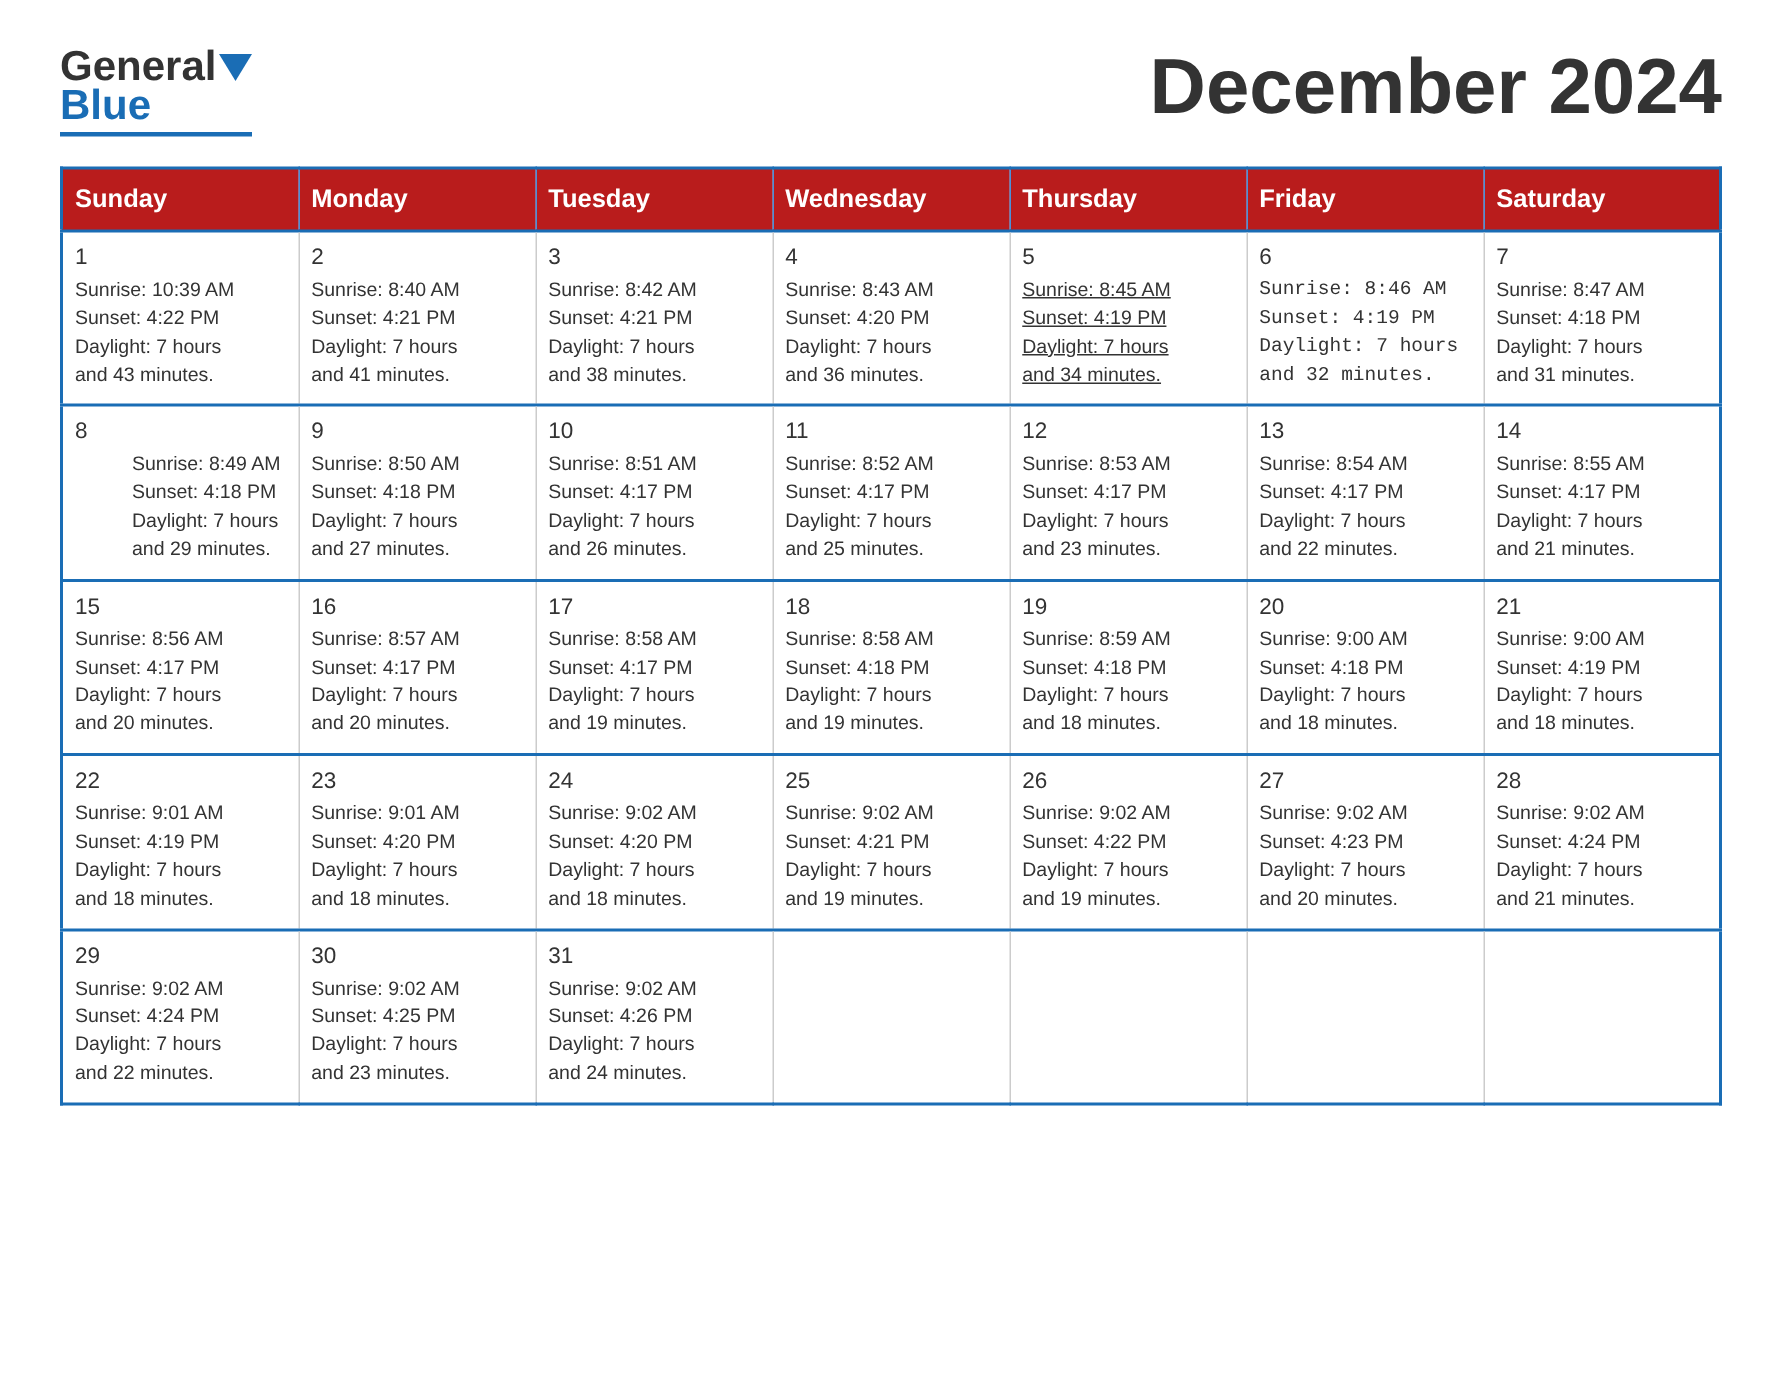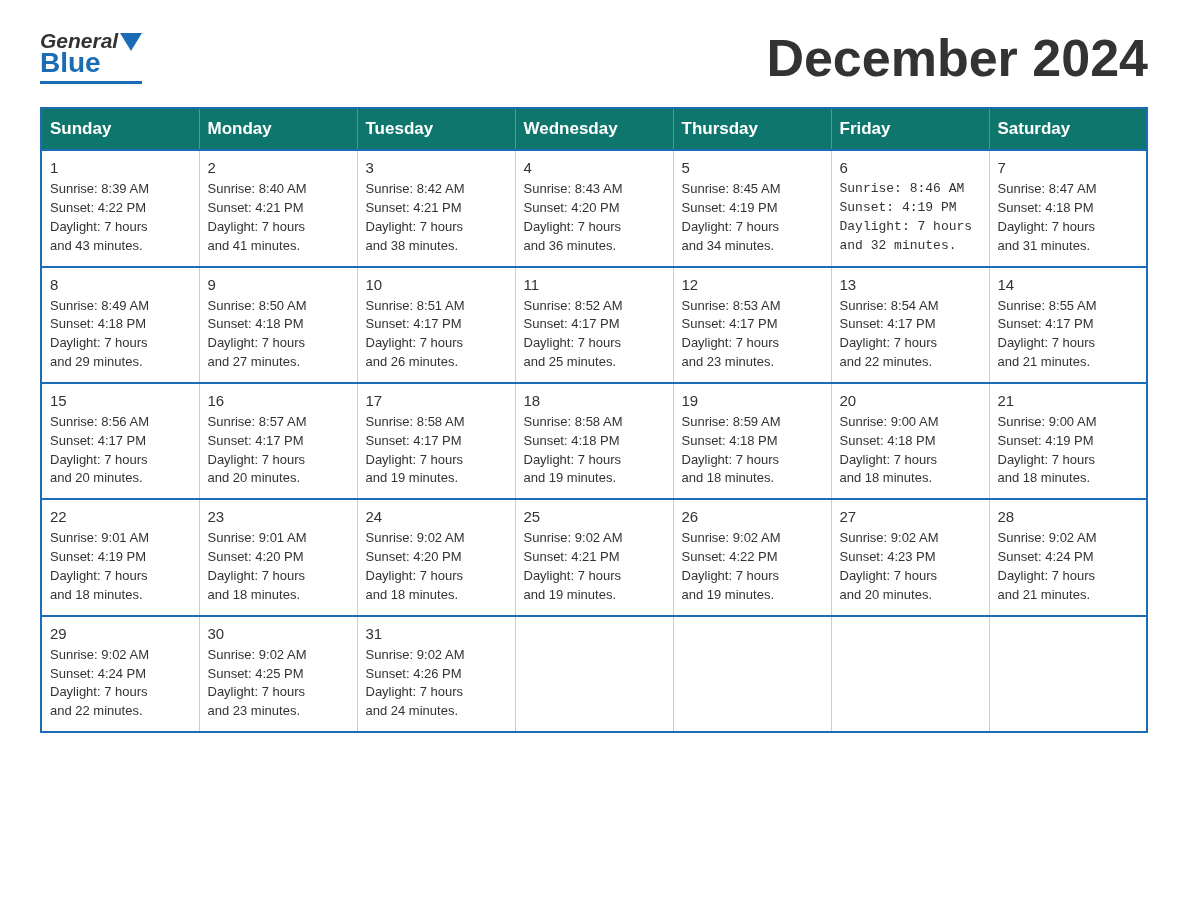--- a/index.html
+++ b/index.html
@@ -15,25 +15,24 @@
       justify-content: space-between;
       align-items: flex-start;
       margin-bottom: 20px;
     }
     .logo {
       display: flex;
       flex-direction: column;
       align-items: flex-start;
     }
     .logo-general {
-      font-size: 21px;
+      font-size: 28px;
       font-weight: bold;
       color: #333;
       line-height: 1;
-      font-style: italic;
     }
     .logo-blue {
       font-size: 28px;
       font-weight: bold;
       color: #1a6db5;
       line-height: 1;
     }
     .logo-line {
       width: 100%;
       height: 3px;
@@ -53,21 +52,21 @@
       font-size: 22px;
       color: #555;
       margin-top: 4px;
     }
     .calendar {
       width: 100%;
       border-collapse: collapse;
       border: 2px solid #1a6db5;
     }
     .calendar thead tr th {
-      background-color: #0f766e;
+      background-color: #b91c1c;
       color: #fff;
       font-size: 17px;
       font-weight: bold;
       padding: 10px 8px;
       text-align: left;
       border-right: 1px solid #4a90d9;
     }
     .calendar thead tr th:last-child {
       border-right: none;
       margin-left: 30px;
@@ -130,21 +129,21 @@
         <th>Wednesday</th>
         <th>Thursday</th>
         <th>Friday</th>
         <th>Saturday</th>
       </tr>
   </thead>
   <tbody id="calendar-body">
   <tr>
         <td>
           <span class="day-number">1</span>
-          <div class="day-info" style="white-space: pre-line;">Sunrise: 8:39 AM
+          <div class="day-info" style="white-space: pre-line;">Sunrise: 10:39 AM
 Sunset: 4:22 PM
 Daylight: 7 hours
 and 43 minutes.</div>
         </td>
         <td>
           <span class="day-number">2</span>
           <div class="day-info" style="white-space: pre-line;">Sunrise: 8:40 AM
 Sunset: 4:21 PM
 Daylight: 7 hours
 and 41 minutes.</div>
@@ -158,21 +157,21 @@
         </td>
         <td>
           <span class="day-number">4</span>
           <div class="day-info" style="white-space: pre-line;">Sunrise: 8:43 AM
 Sunset: 4:20 PM
 Daylight: 7 hours
 and 36 minutes.</div>
         </td>
         <td>
           <span class="day-number">5</span>
-          <div class="day-info" style="white-space: pre-line;">Sunrise: 8:45 AM
+          <div class="day-info" style="white-space: pre-line; text-decoration: underline;">Sunrise: 8:45 AM
 Sunset: 4:19 PM
 Daylight: 7 hours
 and 34 minutes.</div>
         </td>
         <td>
           <span class="day-number">6</span>
           <div class="day-info" style="white-space: pre-line; font-family: Liberation Mono, monospace;">Sunrise: 8:46 AM
 Sunset: 4:19 PM
 Daylight: 7 hours
 and 32 minutes.</div>
@@ -181,21 +180,21 @@
           <span class="day-number">7</span>
           <div class="day-info" style="white-space: pre-line;">Sunrise: 8:47 AM
 Sunset: 4:18 PM
 Daylight: 7 hours
 and 31 minutes.</div>
         </td>
       </tr>
       <tr>
         <td>
           <span class="day-number">8</span>
-          <div class="day-info" style="white-space: pre-line;">Sunrise: 8:49 AM
+          <div class="day-info" style="white-space: pre-line; margin-left: 38px;">Sunrise: 8:49 AM
 Sunset: 4:18 PM
 Daylight: 7 hours
 and 29 minutes.</div>
         </td>
         <td>
           <span class="day-number">9</span>
           <div class="day-info" style="white-space: pre-line;">Sunrise: 8:50 AM
 Sunset: 4:18 PM
 Daylight: 7 hours
 and 27 minutes.</div>

